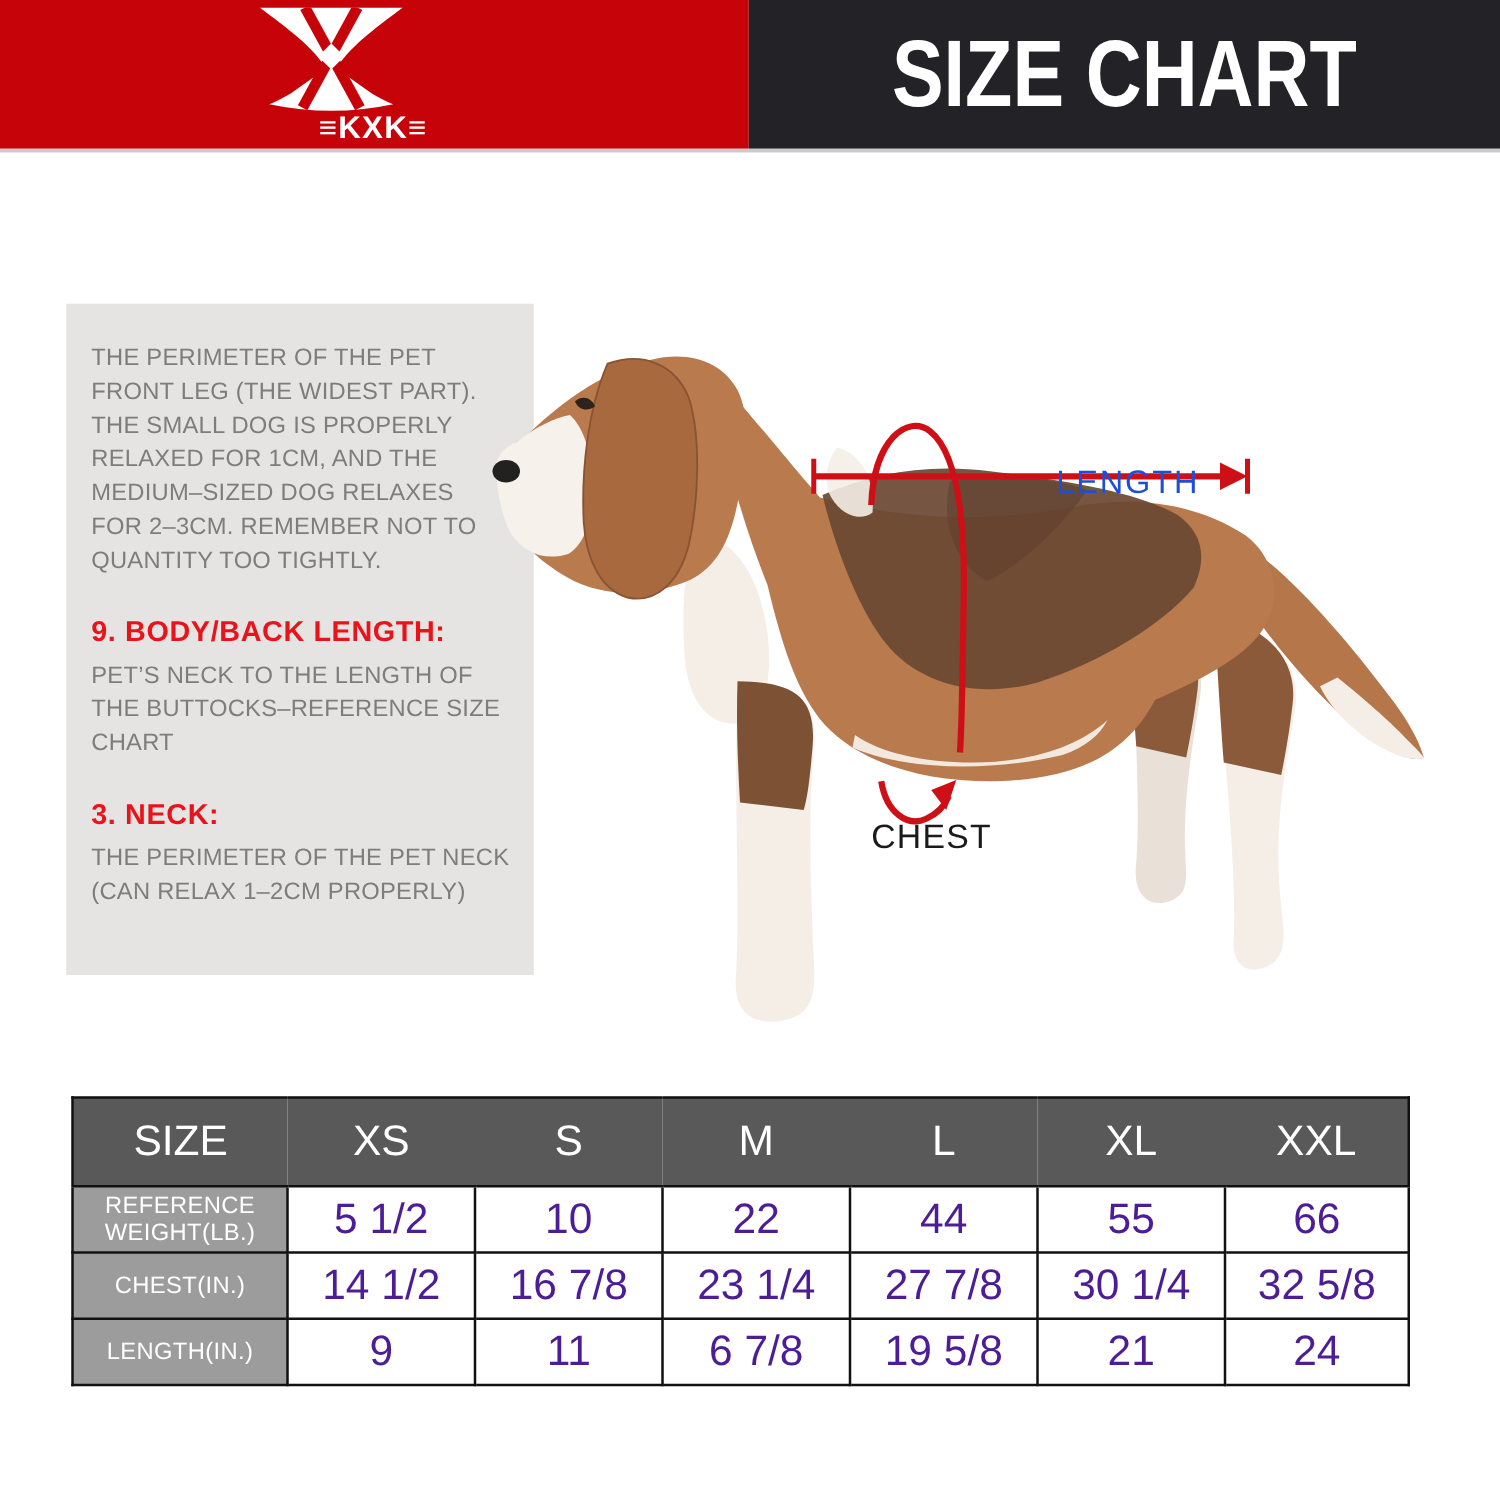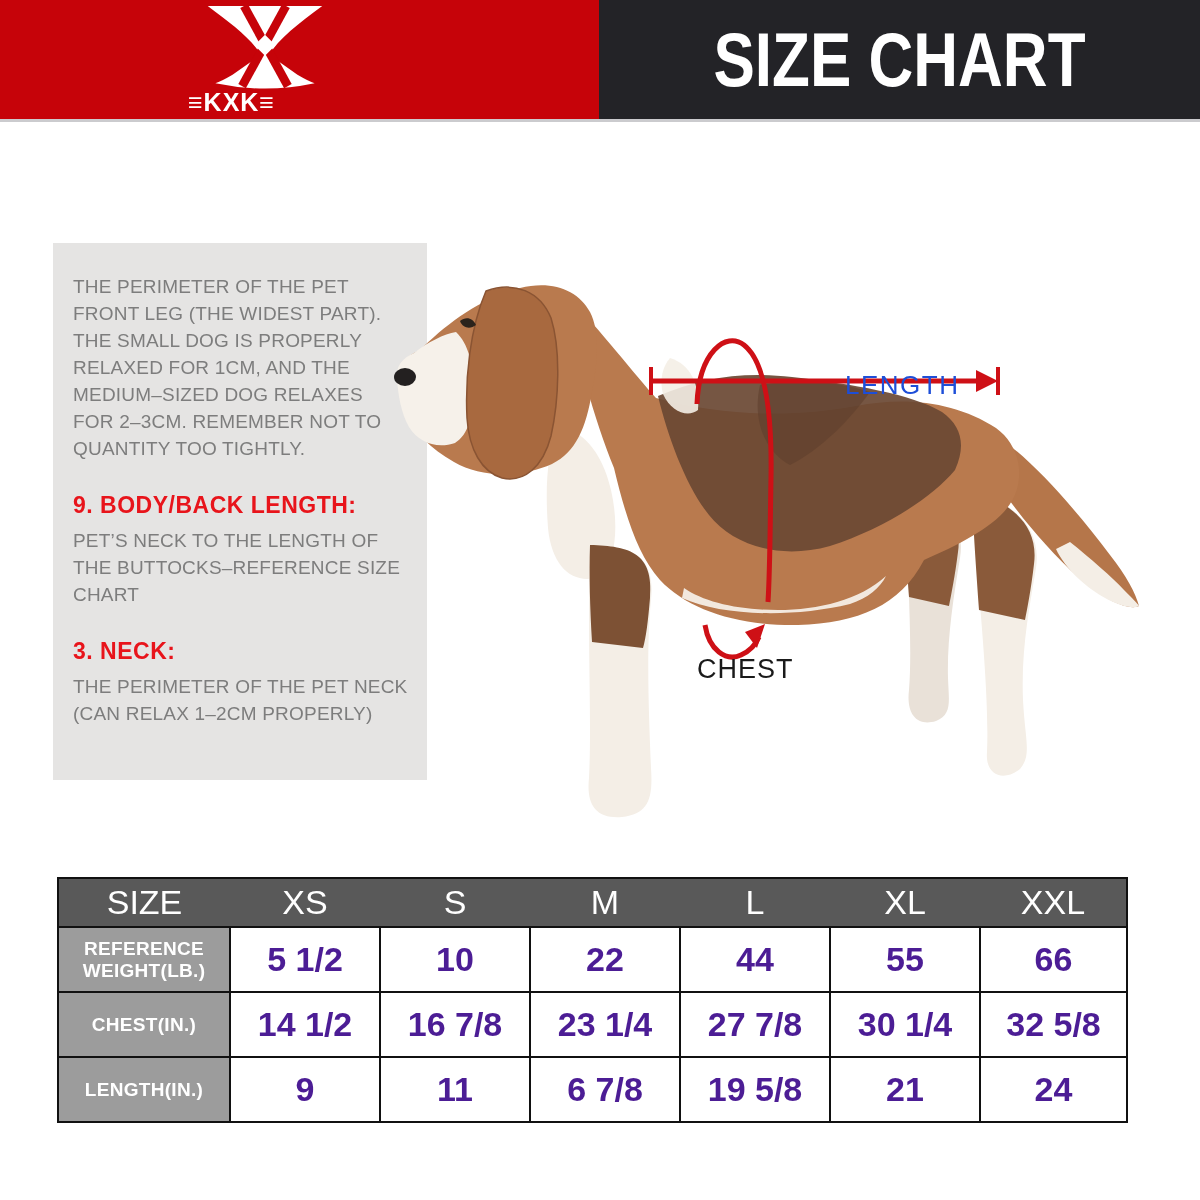--- a/index.html
+++ b/index.html
@@ -7,21 +7,21 @@
     width:1200px;height:1200px;position:relative;overflow:hidden;
     background:#ffffff;font-family:"Liberation Sans",sans-serif;
   }
   
   .header{position:absolute;left:0;top:0;width:1200px;height:119px;}
   .header-red{position:absolute;left:0;top:0;width:599px;height:119px;background:#c60309;}
   .header-black{position:absolute;left:599px;top:0;width:601px;height:119px;background:#232327;}
   .header-underline{position:absolute;left:0;top:119px;width:1200px;height:3px;background:#cbcbce;}
   .logo{position:absolute;left:203px;top:6px;width:124px;height:84px;}
   .logo-text{
-    position:absolute;left:188px;top:88px;width:154px;text-align:left;
+    position:absolute;left:188px;top:88px;width:154px;text-align:right;
     color:#ffffff;font-size:25px;font-weight:bold;letter-spacing:1px;white-space:nowrap;
   }
   .size-chart-title{
     position:absolute;left:599px;top:0;width:601px;height:119px;
     display:flex;align-items:center;justify-content:center;
     color:#ffffff;font-size:62px;font-weight:bold;letter-spacing:0px;
     transform:scaleY(1.22);transform-origin:center;
   }
   
   .panel{
@@ -41,25 +41,25 @@
   }
   .chest-label{
     position:absolute;left:697px;top:654px;font-size:27px;color:#1a1a1a;letter-spacing:1px;
   }
   
   .size-table{
     position:absolute;left:57px;top:877px;width:1069px;
     border-collapse:collapse;table-layout:fixed;border:2px solid #111111;
   }
   .size-table th,.size-table td{text-align:center;vertical-align:middle;padding:0;}
-  .size-table thead tr{height:49px;background:#595959;padding-left:36px;}
+  .size-table thead tr{height:71px;background:#595959;padding-left:36px;}
   .size-table thead th{
     color:#ffffff;font-size:34px;font-weight:normal;border:none;border-bottom:2px solid #111111;
   }
-  .size-table tbody tr{height:65px;background:#ffffff;font-weight:bold;}
+  .size-table tbody tr{height:53px;background:#ffffff;}
   .size-table tbody td{
     border:2px solid #111111;color:#4c1d95;font-size:34px;
   }
   .size-table tbody td.row-label{
     background:#9c9c9c;color:#ffffff;font-size:19px;line-height:22px;letter-spacing:0.3px;
   }
 </style>
 </head>
 <body>
 

